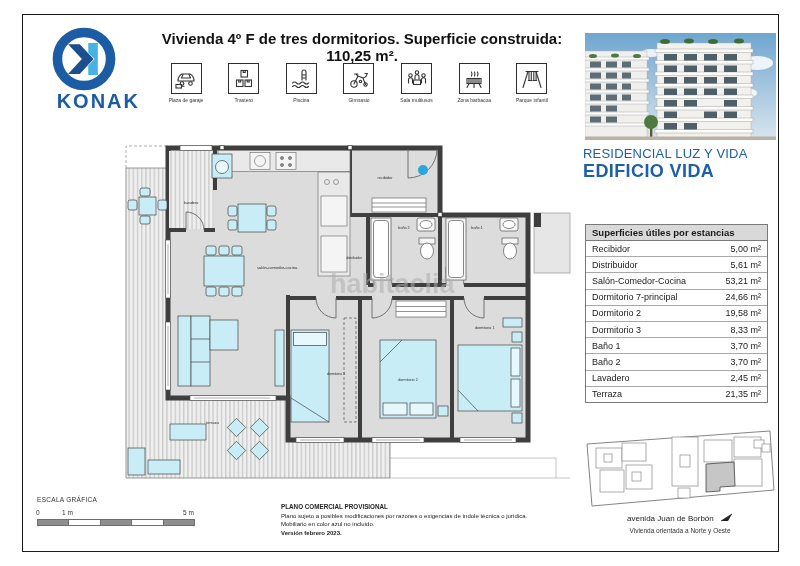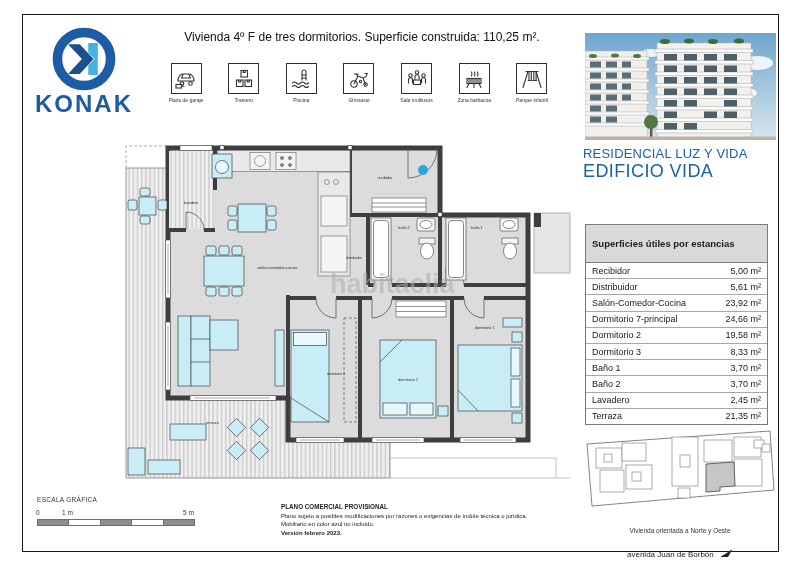--- a/index.html
+++ b/index.html
@@ -1,46 +1,46 @@
 <!DOCTYPE html>
 <html><head>
 <meta charset="utf-8">
 <style>
   html,body{margin:0;padding:0;background:#e8e8e8;}
   #page{position:relative;width:800px;height:566px;background:#ffffff;
         font-family:"Liberation Sans",sans-serif;overflow:hidden;margin:0 auto;}
   .abs{position:absolute;}
   #frame{left:22px;top:14px;width:755px;height:536px;border:1px solid #1a1a1a;}
   
-  #brand-name{left:28px;top:90px;width:112px;text-align:center;font-size:24px;font-weight:bold;
+  #brand-name{left:28px;top:90px;width:112px;text-align:right;font-size:20px;font-weight:bold;
               color:#1b5ca5;letter-spacing:2px;}
-  #main-title{left:150px;top:30px;width:424px;text-align:center;font-size:12px;font-weight:normal;color:#111;}
+  #main-title{left:150px;top:30px;width:424px;text-align:center;font-size:15px;font-weight:bold;color:#111;}
   #amenities{left:160px;top:63px;width:398px;display:flex;justify-content:space-between;}
   .amen{width:52px;display:flex;flex-direction:column;align-items:center;}
   .amen .box{width:29px;height:29px;border:1.3px solid #2e2e2e;display:flex;align-items:center;justify-content:center;background:#fff;}
   .amen .lbl{margin-top:3px;font-size:5px;color:#333;white-space:nowrap;text-align:center;}
   
   #proj1{left:583px;top:146px;width:195px;font-size:13px;font-weight:normal;color:#1d5fa8;letter-spacing:.2px;}
-  #proj2{left:583px;top:161px;width:195px;font-size:18px;font-weight:normal;color:#1d5fa8;letter-spacing:.4px;}
+  #proj2{left:583px;top:161px;width:195px;font-size:18px;font-weight:bold;color:#1d5fa8;letter-spacing:.4px;}
   #surf-table{left:585px;top:224px;width:183px;font-size:9px;color:#1a1a1a;}
-  #surf-table .thead{background:#d9d9d9;border:1px solid #7a7a7a;font-weight:bold;font-size:9.5px;padding:13px 6px;}
+  #surf-table .thead{background:#d9d9d9;border:1px solid #7a7a7a;font-weight:bold;font-size:9.5px;padding:2px 6px;}
   #surf-table .tbody{border:1px solid #7a7a7a;border-top:none;}
   .trow{display:flex;justify-content:space-between;padding:2.6px 6px;border-bottom:1px solid #a8a8a8;}
   .trow:last-child{border-bottom:none;}
   
   #scale-title{left:37px;top:496px;font-size:6.5px;color:#333;letter-spacing:.3px;}
   .tick{top:509px;font-size:6.5px;color:#333;}
   #scale-bar{left:37px;top:519px;width:158px;height:7px;display:flex;border:0.75px solid #6e6e6e;box-sizing:border-box;}
   #scale-bar span{flex:1;border-right:0.75px solid #6e6e6e;}
   #scale-bar span:last-child{border-right:none;}
   .seg-g{background:#8e8e8e;} .seg-w{background:#ffffff;}
   #disclaimer{left:281px;top:503px;width:275px;font-size:6px;color:#222;line-height:1.4;}
   #disclaimer .dt{font-weight:bold;font-size:6.3px;}
   #disclaimer .db{font-weight:bold;}
-  #street-line{left:584px;top:513px;width:192px;text-align:center;font-size:8px;color:#222;margin-top:36px;}
+  #street-line{left:584px;top:513px;width:192px;text-align:center;font-size:8px;color:#222;}
   #orient-line{left:584px;top:527px;width:192px;text-align:center;font-size:6.5px;color:#333;}
   svg text{font-family:"Liberation Sans",sans-serif;}
 </style>
 </head>
 <body>
 
 <div id="page">
   <div class="abs" id="frame"></div>
 
   <svg class="abs" style="left:50px;top:25px" width="68" height="68" viewBox="0 0 64 64">
@@ -246,21 +246,21 @@
       <div class="trow">
           <span>Recibidor</span>
           <span>5,00 m²</span>
         </div>
       <div class="trow">
           <span>Distribuidor</span>
           <span>5,61 m²</span>
         </div>
       <div class="trow">
           <span>Salón-Comedor-Cocina</span>
-          <span>23,92 m²</span>
+          <span>53,21 m²</span>
         </div>
       <div class="trow">
           <span>Dormitorio 7-principal</span>
           <span>24,66 m²</span>
         </div>
       <div class="trow">
           <span>Dormitorio 2</span>
           <span>19,58 m²</span>
         </div>
       <div class="trow">

